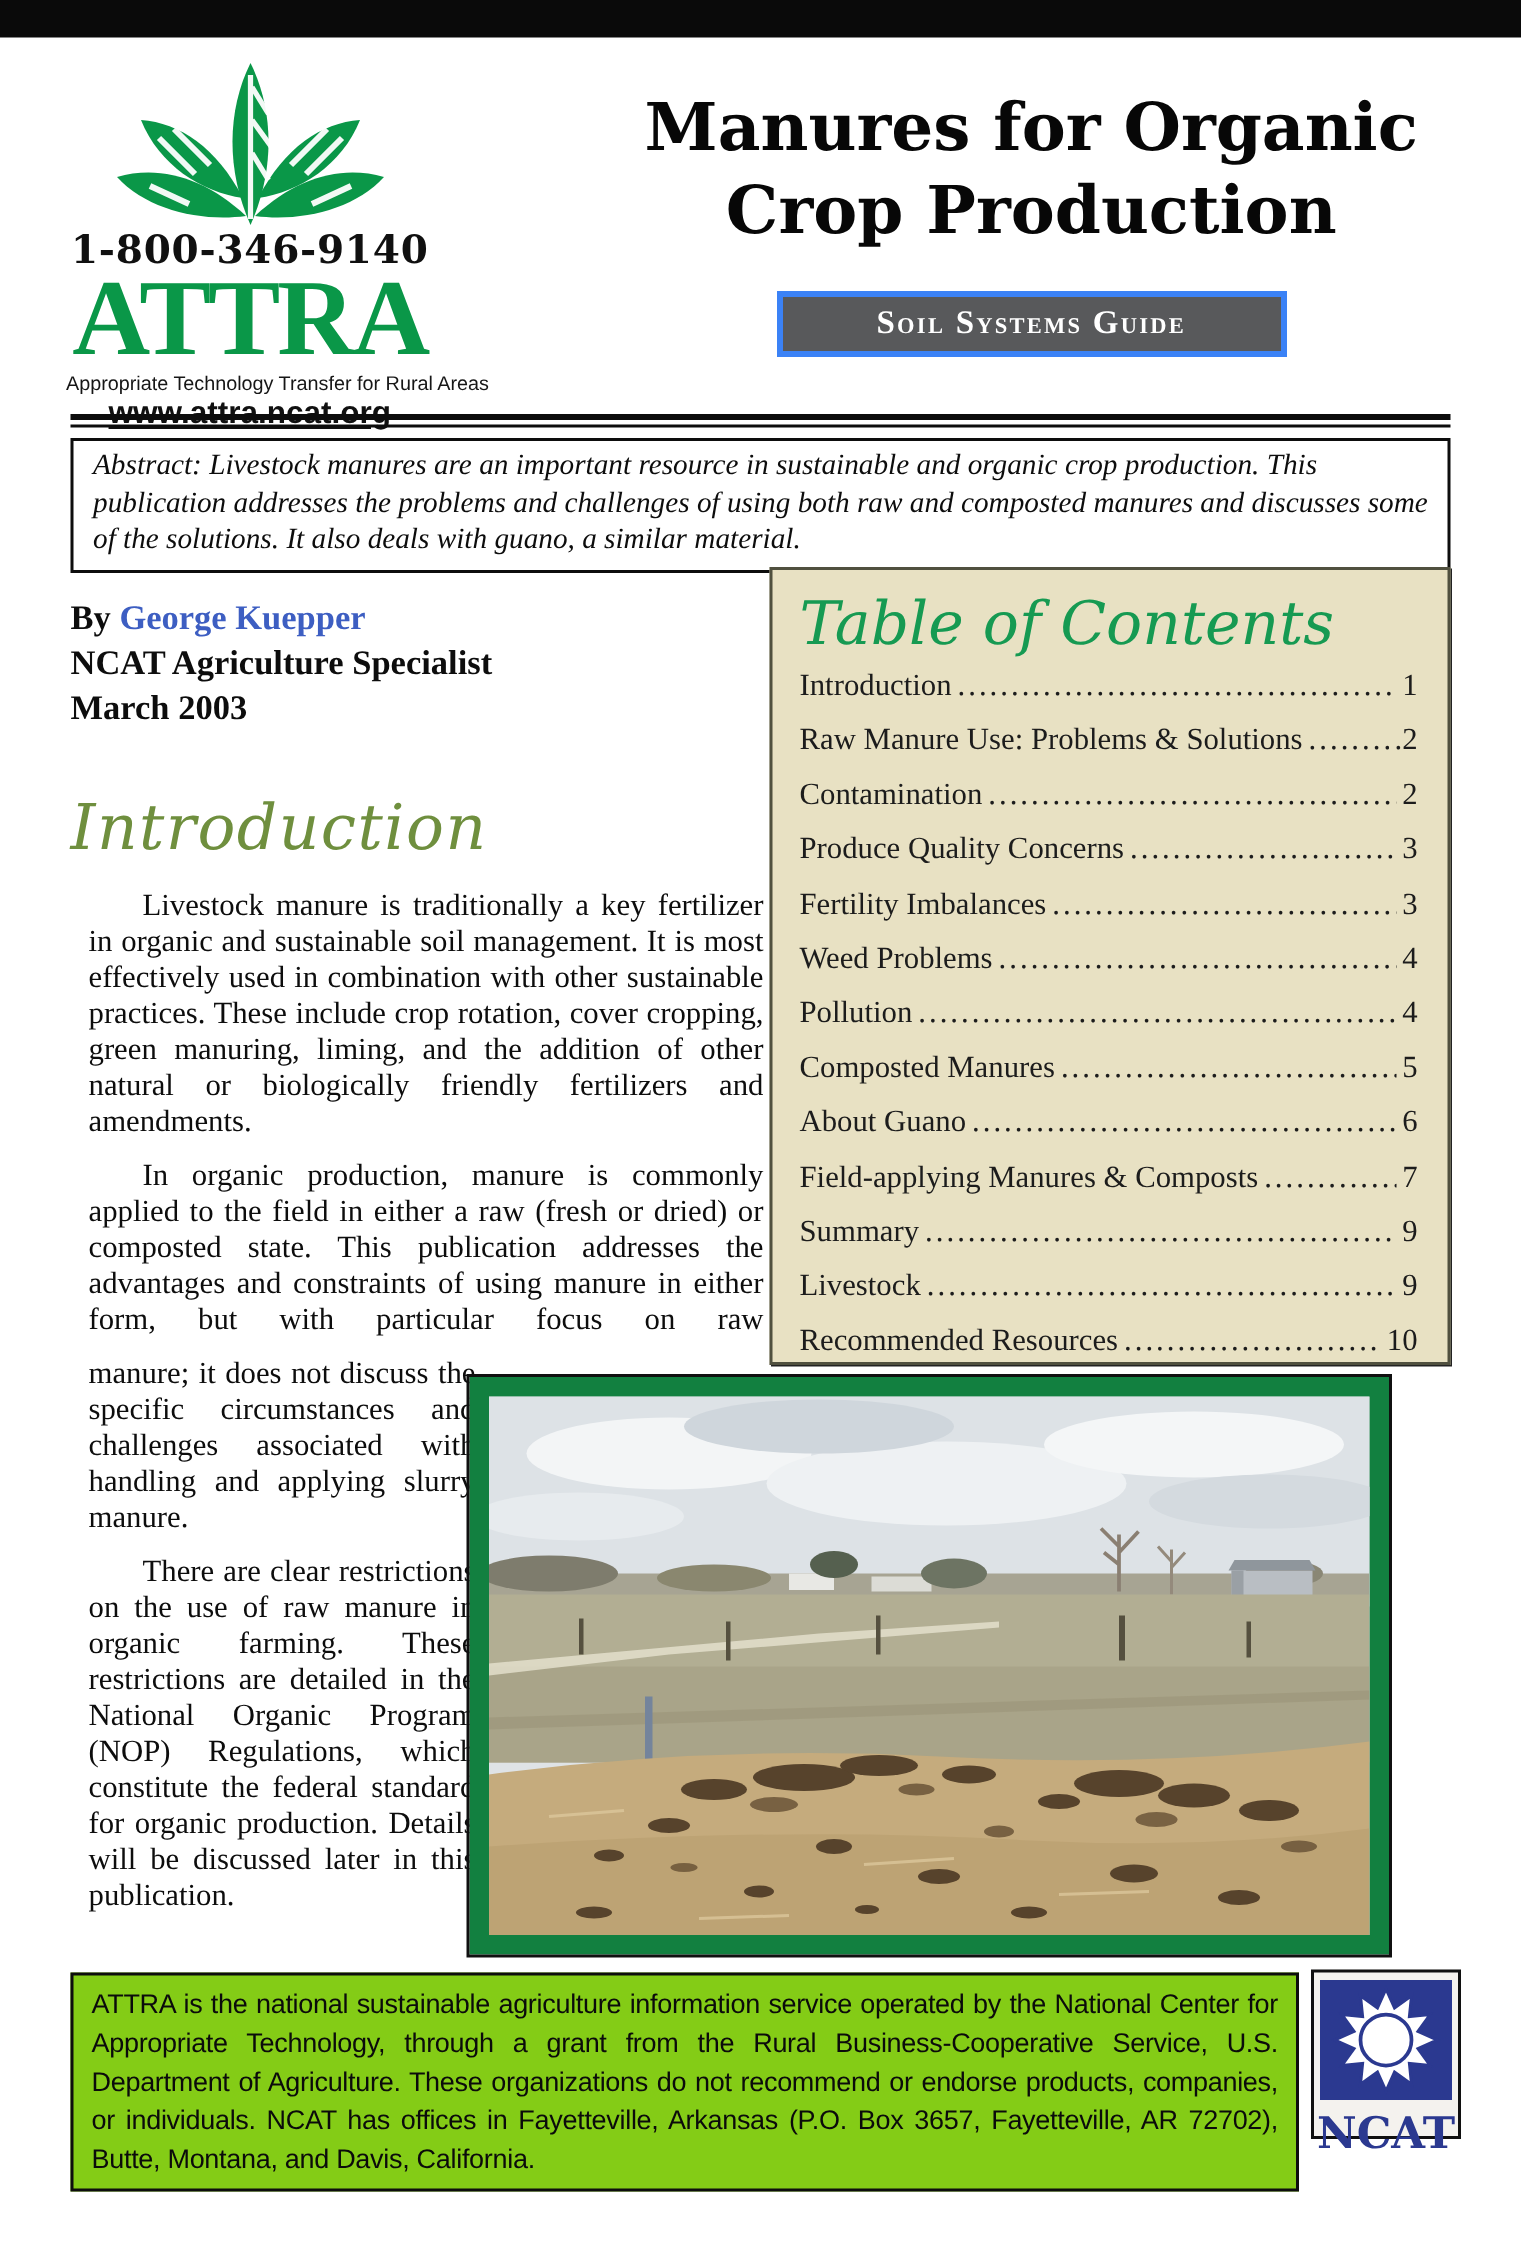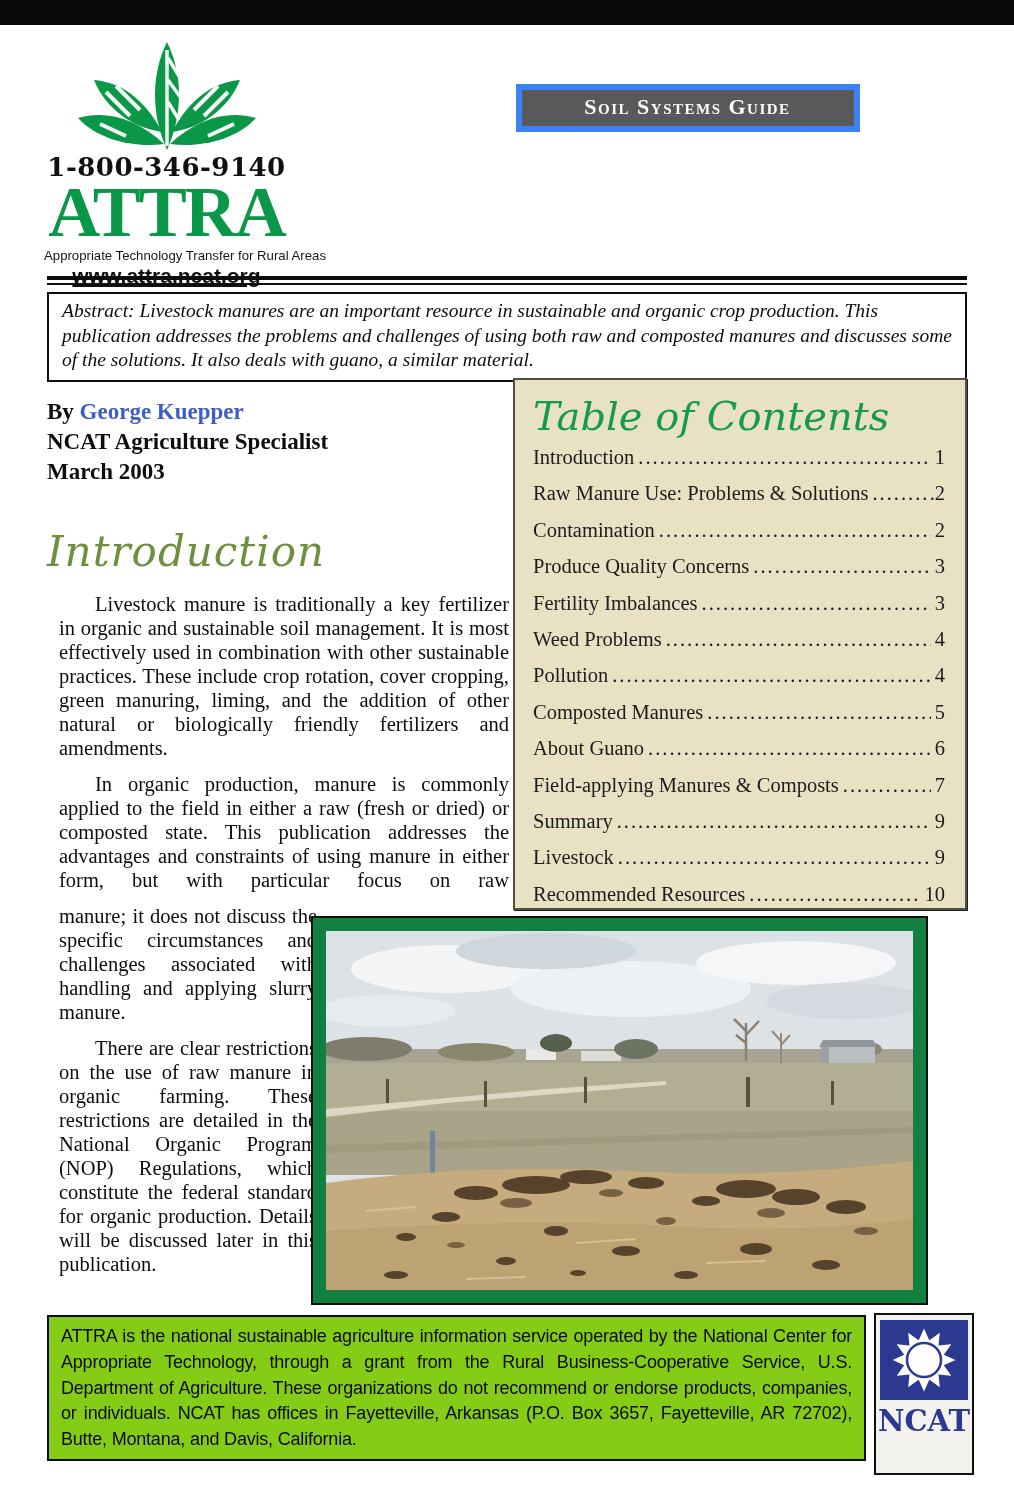--- a/index.html
+++ b/index.html
@@ -11,21 +11,21 @@
   .logo-block{position:absolute;left:44px;top:40px;width:245px;text-align:center;}
   .leaves{display:block;margin:0 auto;}
   .phone{font-family:"DejaVu Serif",serif;font-weight:bold;font-size:26px;letter-spacing:.5px;color:#101010;margin-top:-6px;}
   .brand{font-family:"Liberation Serif",serif;font-weight:bold;font-size:72px;line-height:64px;
          letter-spacing:-2px;color:#0a9748;margin-top:-2px;}
   .tagline{font-family:"Liberation Sans",sans-serif;font-size:13.2px;color:#161616;margin-top:4px;white-space:nowrap;}
   .website{font-family:"Liberation Sans",sans-serif;font-weight:bold;font-size:21px;color:#101010;margin-top:1px;text-decoration:underline;}
 
   .title-block{position:absolute;left:400px;top:58px;width:575px;text-align:center;}
   .title{font-family:"DejaVu Serif",serif;font-weight:bold;font-size:44px;line-height:55px;margin:0;color:#070707;}
-  .badge{margin:26px auto 0;width:276px;background:#58595b;border:6px solid #3b82f6;
+  .badge{margin:26px auto 0;width:276px;background:#58595b;border:4px solid #3b82f6;
          color:#ffffff;font-family:"Liberation Serif",serif;font-variant:small-caps;
          font-weight:bold;font-size:22px;letter-spacing:1.5px;padding:4px 28px 6px;}
 
   .rule{position:absolute;left:47px;top:276px;width:920px;height:3px;
         border-top:4px solid #0d0d0d;border-bottom:2px solid #0d0d0d;}
 
   
   .abstract{position:absolute;left:47px;top:292px;width:920px;box-sizing:border-box;
             border:2px solid #0d0d0d;padding:5px 13px 7px;}
   .abstract p{margin:0;font-style:italic;font-size:19.5px;line-height:24.5px;color:#0d0d0d;}
@@ -57,21 +57,21 @@
   
   .photo{position:absolute;left:313px;top:918px;margin:0;width:587px;height:359px;
          border:13px solid #128040;outline:2px solid #101010;background:#dfe3e6;}
   .photo svg{display:block;}
 
   
   .footer-box{position:absolute;left:47px;top:1315px;width:819px;height:146px;box-sizing:border-box;
               background:#84cc16;border:2px solid #0d0d0d;padding:7px 12px;}
   .footer-box p{margin:0;font-family:"Liberation Sans",sans-serif;font-size:18px;line-height:25.8px;
                 text-align:justify;color:#0b0b0b;letter-spacing:-0.2px;}
-  .ncat-logo{position:absolute;left:874px;top:1313px;width:100px;height:162px;box-sizing:border-box;
+  .ncat-logo{position:absolute;left:874px;top:1313px;width:100px;height:113px;box-sizing:border-box;
              background:#f4f2ee;border:2px solid #101010;text-align:center;padding-top:5px;}
   .ncat-word{font-family:"DejaVu Serif",serif;font-weight:bold;font-size:29px;line-height:34px;
              color:#2b3990;letter-spacing:0px;}
 </style>
 </head>
 <body>
 
 <div class="page">
   <div class="top-bar"></div>
 
@@ -102,20 +102,22 @@
           <path d="M95 10 L95 106"></path>
       </g>
     </svg>
     <div class="phone">1-800-346-9140</div>
     <div class="brand">ATTRA</div>
     <div class="tagline">Appropriate Technology Transfer for Rural Areas</div>
     <div class="website">www.attra.ncat.org</div>
   </div>
 
   <div class="title-block">
+    <h1 class="title"><span>Manures for Organic</span><br>
+    <span>Crop Production</span></h1>
     <div class="badge">Soil Systems Guide</div>
   </div>
 
   <div class="rule"></div>
 
   <div class="abstract">
     <p>Abstract: Livestock manures are an important resource in sustainable and organic crop production.  This publication addresses the problems and challenges of using both raw and composted manures and discusses some of the solutions.  It also deals with guano, a similar material.</p>
   </div>
 
   <div class="left-col">

